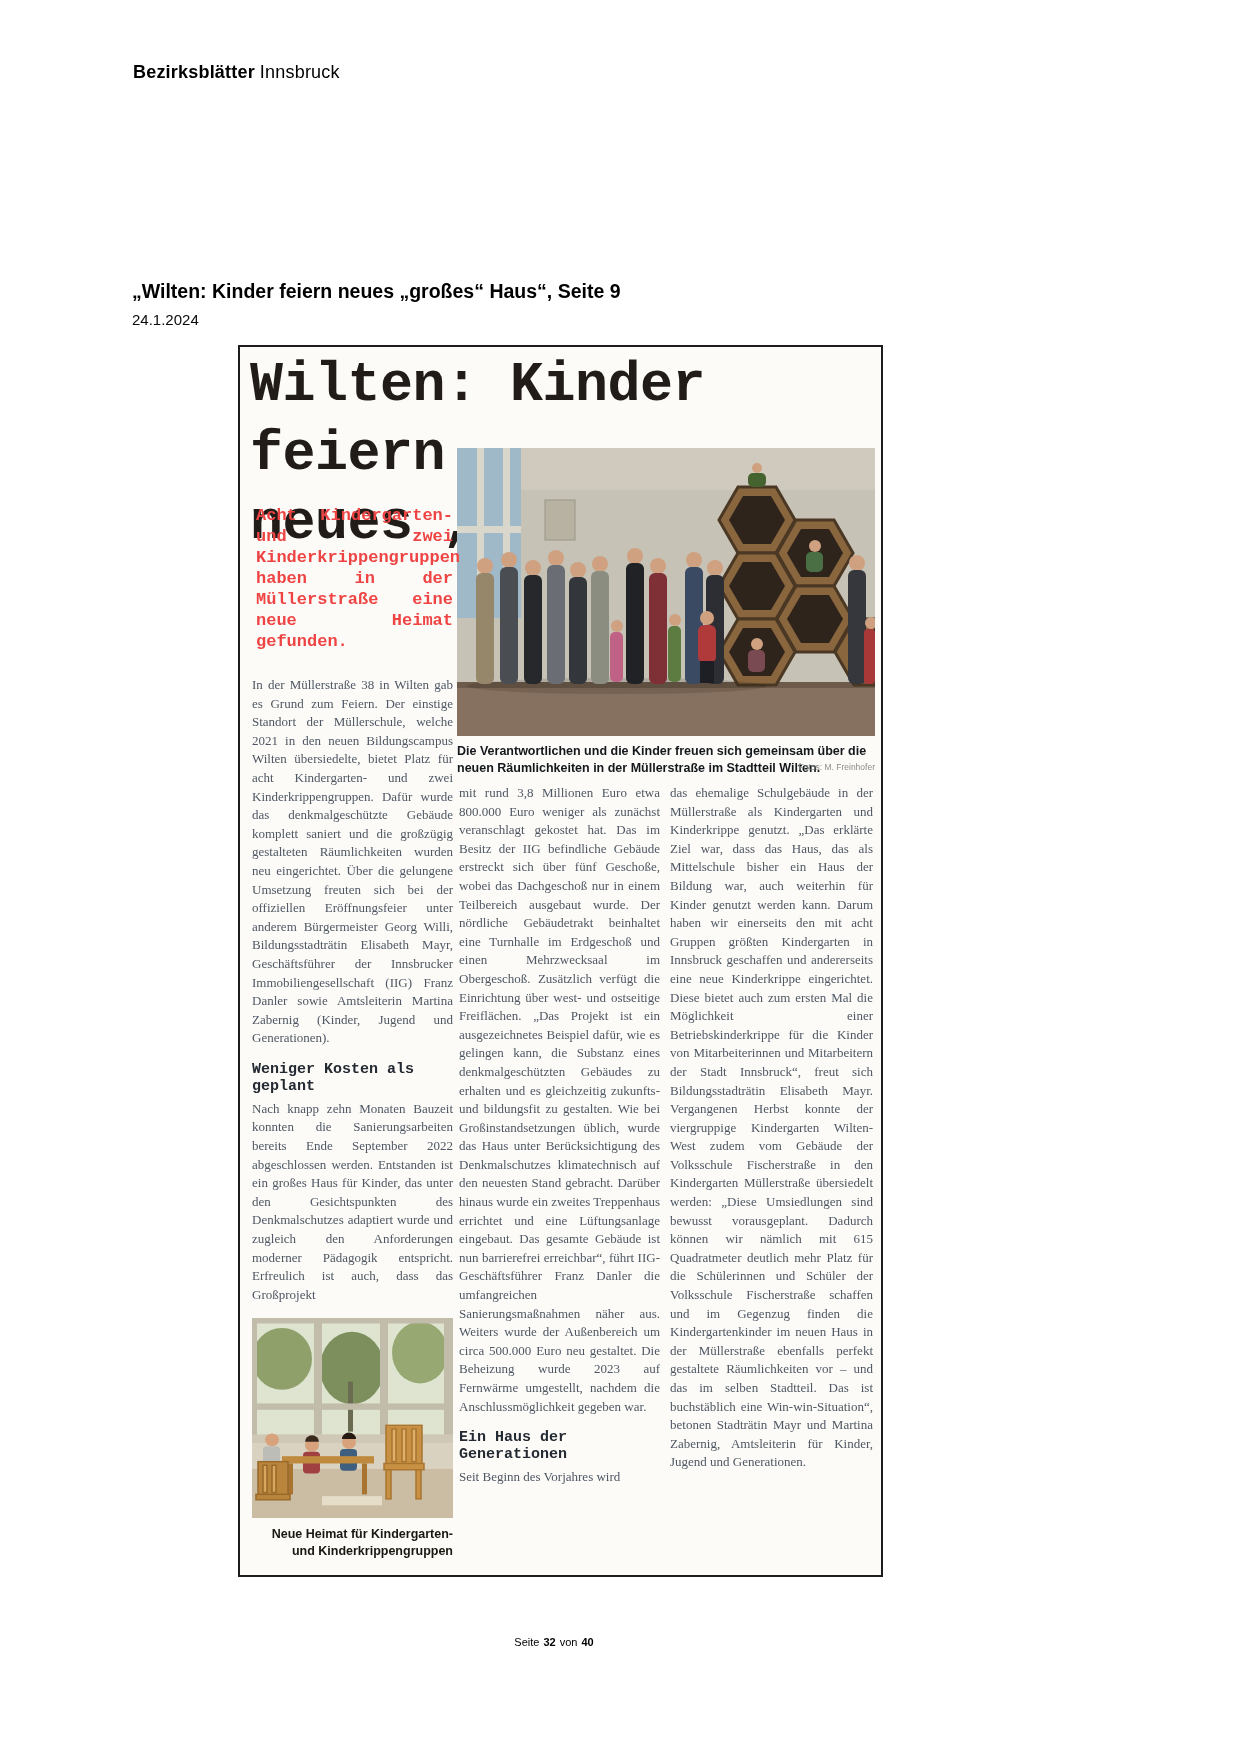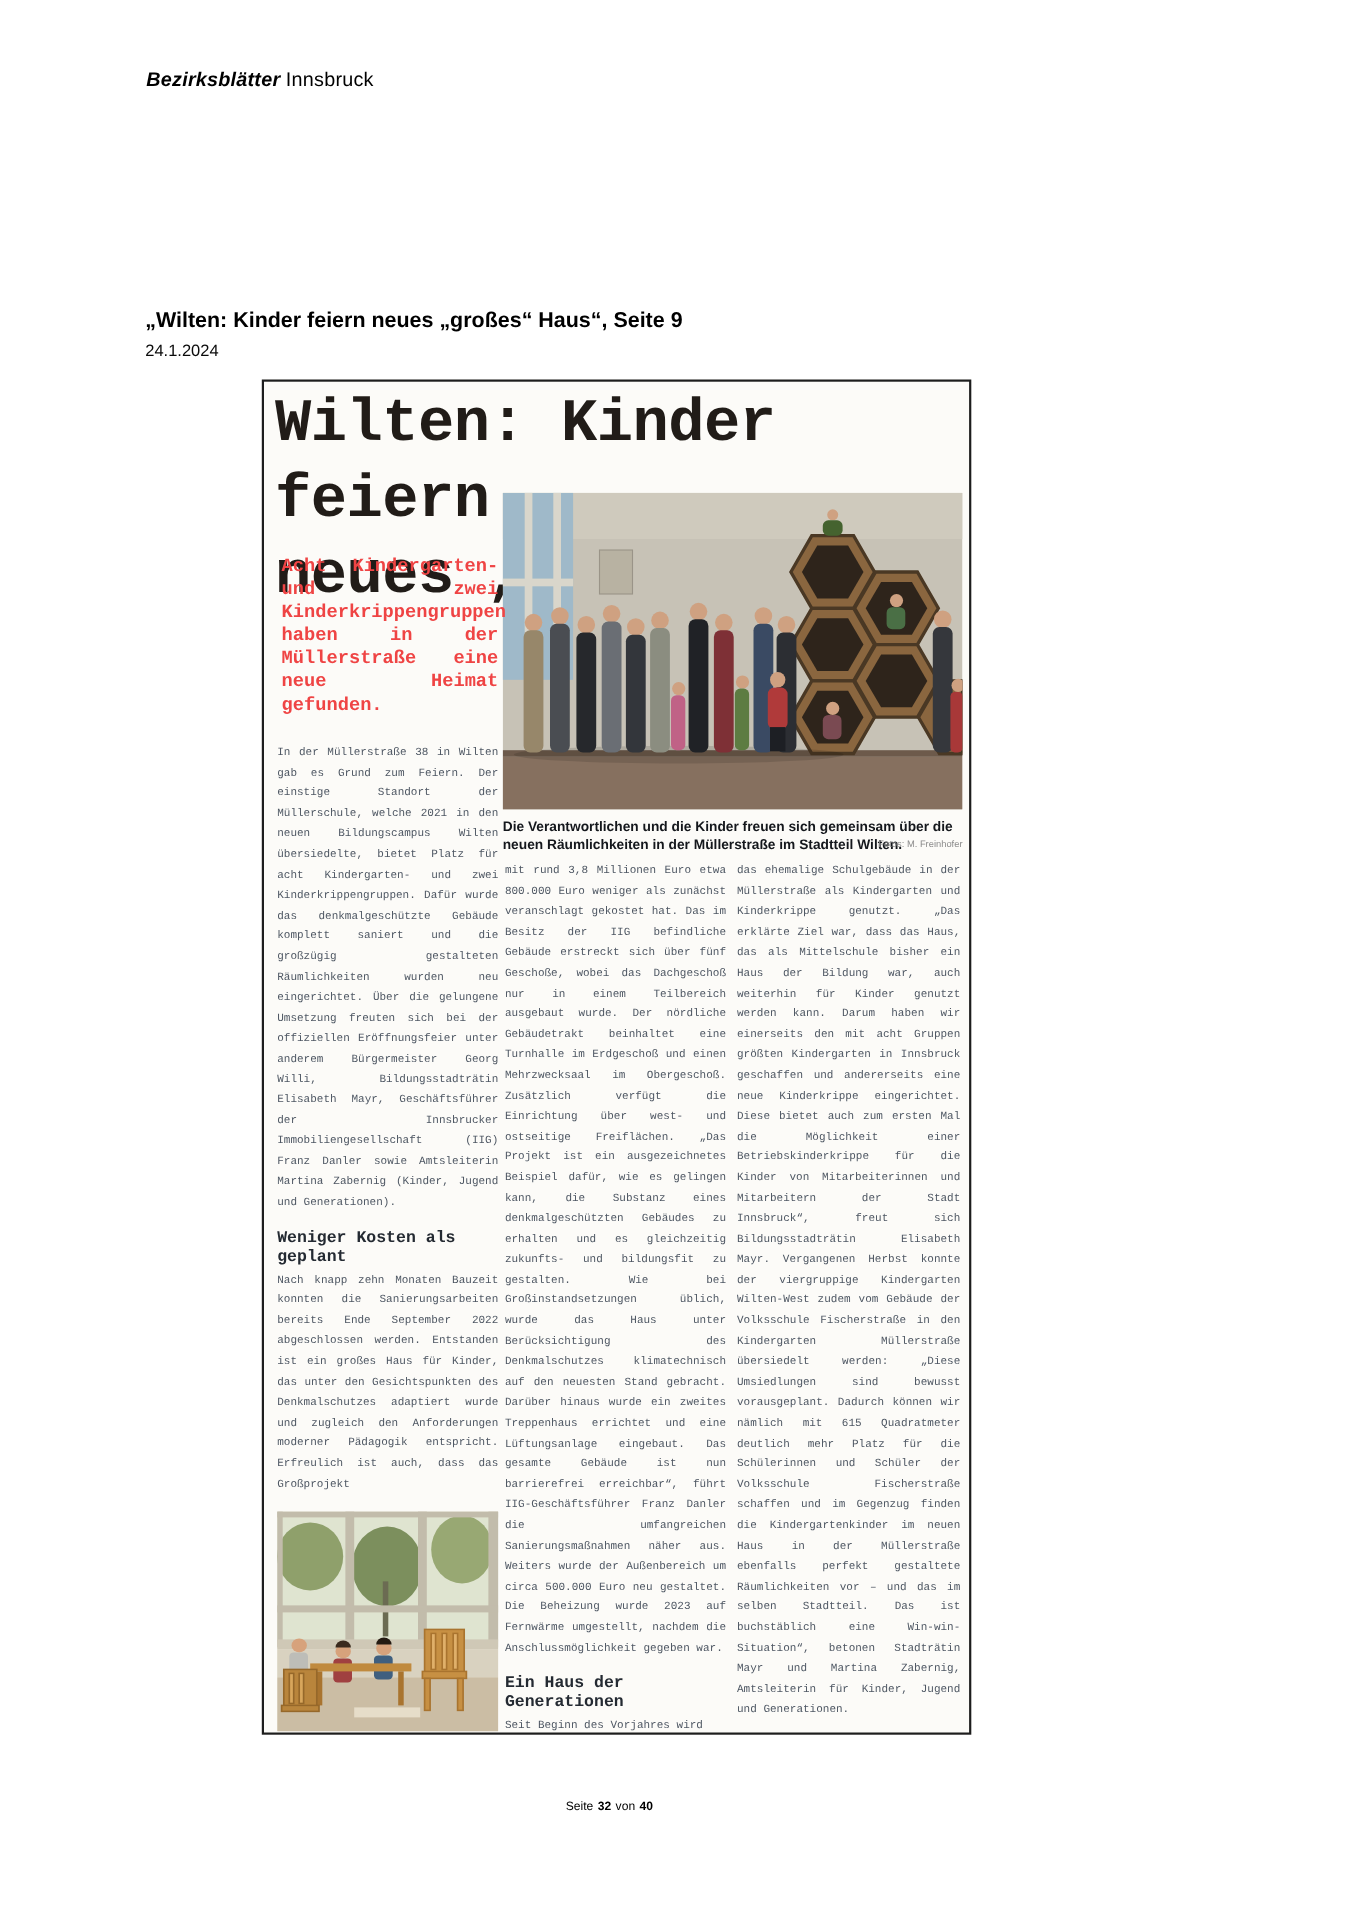--- a/index.html
+++ b/index.html
@@ -1,37 +1,37 @@
 <!DOCTYPE html>
 <html lang="de"><head>
 <meta charset="utf-8">
 <style>
   html,body{margin:0;padding:0;background:#fff;}
   .page{position:relative;width:1241px;height:1754px;background:#ffffff;overflow:hidden;
         font-family:"Liberation Sans",sans-serif;color:#111;}
   
   .brand{position:absolute;left:133px;top:62px;font-size:18px;letter-spacing:.2px;color:#000;}
-  .brand .bold{font-weight:bold;font-style:italic;}
+  .brand .bold{font-weight:bold;}
   .brand .reg{font-weight:400;margin-left:5px;}
   
   .doc-title{position:absolute;left:132px;top:280px;margin:0;font-size:19.5px;font-weight:bold;color:#000;}
   .doc-date{position:absolute;left:132px;top:311px;font-size:15px;color:#0a0a0a;}
   
   .clipping{position:absolute;left:238px;top:345px;width:645px;height:1232px;box-sizing:border-box;
             border:2px solid #1d1d1d;background:#fcfbf8;overflow:hidden;}
   .headline{position:absolute;left:10px;top:4px;width:620px;
             font-family:Liberation Mono, monospace;font-weight:bold;font-size:55px;line-height:69px;
             color:#211c18;letter-spacing:-.5px;}
   .col{position:absolute;width:201px;text-align:justify;}
   .col1{left:12px;top:158px;}
   .col2{left:219px;top:437px;}
   .col3{left:430px;top:437px;width:203px;}
   .lead{font-family:Liberation Mono, monospace;font-weight:bold;font-size:17px;line-height:21px;
         color:#ef4444;margin:0 0 24px 4px;hyphens:auto;-webkit-hyphens:auto;}
-  .body{font-family:Liberation Mono, monospace;font-size:10px;line-height:18.6px;color:#4e5763;
+  .body{font-family:Liberation Serif, serif;font-size:13px;line-height:18.6px;color:#4e5763;
         margin:0;hyphens:auto;-webkit-hyphens:auto;}
   .subhead{font-family:Liberation Mono, monospace;font-size:15px;font-weight:bold;color:#242a32;
            margin:13px 0 5px 0;text-align:left;}
   .main-photo{position:absolute;left:217px;top:101px;width:418px;height:288px;}
   .main-photo svg,.inline-photo svg{display:block;width:100%;height:100%;}
   .main-caption{position:absolute;left:217px;top:396px;width:418px;font-weight:bold;
                 font-size:12.5px;line-height:16.5px;color:#14171c;text-align:left;}
   .credit{position:absolute;right:0;bottom:1px;font-weight:normal;font-size:8.5px;color:#8b8b8b;padding-left:28px;}
   .inline-photo{width:201px;height:200px;margin-top:14px;}
   .small-caption{margin-top:8px;font-weight:bold;font-size:12.5px;line-height:16.5px;

